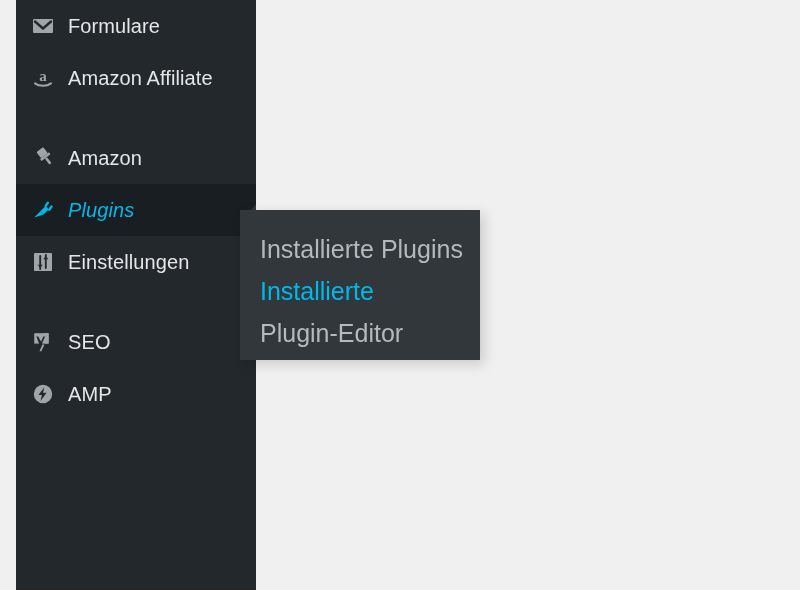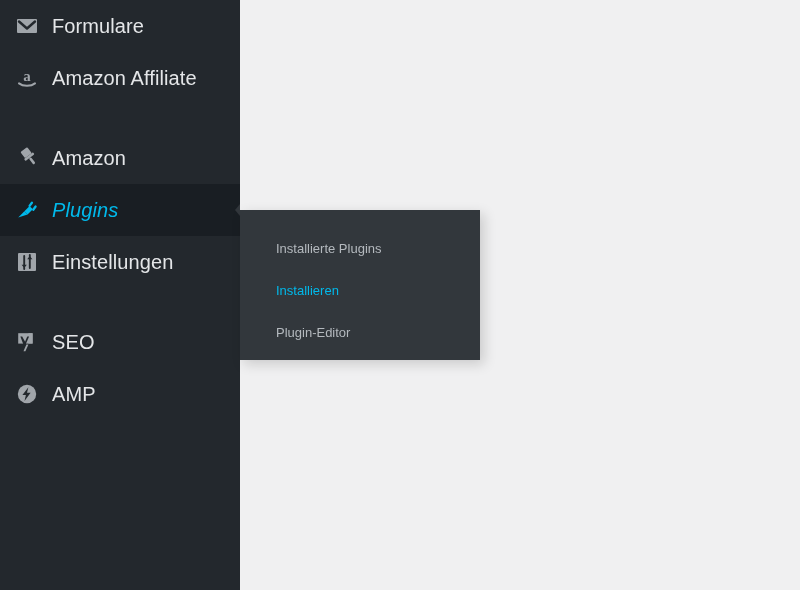--- a/index.html
+++ b/index.html
@@ -26,21 +26,21 @@
     left: 240px;
     top: 0;
     width: 560px;
     height: 590px;
     background: #f0f0f1;
   }
 
   
   .adminmenu {
     position: absolute;
-    left: 0;
+    left: 16px;
     top: 0;
     width: 240px;
     height: 590px;
     background: #23282d;
     overflow: visible;
   }
   .menu-group {
     display: block;
   }
   .menu-group + .menu-group {
@@ -116,23 +116,23 @@
     background: #32373c;
     box-sizing: border-box;
     padding: 18px 0 18px 0;
     box-shadow: 4px 4px 12px rgba(0,0,0,0.16);
     z-index: 5;
   }
   .submenu-item {
     height: 42px;
     display: flex;
     align-items: center;
-    padding-left: 36px;
+    padding-left: 20px;
     box-sizing: border-box;
-    font-size: 13px;
+    font-size: 25px;
     line-height: 22px;
     color: #b4b9be;
     white-space: nowrap;
     cursor: pointer;
     text-align: right;
   }
   .submenu-item.is-current {
     color: #00b9eb;
   }
 </style>
@@ -225,17 +225,17 @@
           <span class="mi-label">AMP</span>
         </div>
         <div class="menu-item">
           <span class="mi-icon"></span>
         </div>
       </div>
     </div>
 
   <div class="submenu" id="submenu">
       <div class="submenu-item">Installierte Plugins</div>
-      <div class="submenu-item is-current">Installieren</div>
+      <div class="submenu-item is-current">Installierte</div>
       <div class="submenu-item">Plugin-Editor</div>
     </div>
 
 </div>
 
 </body></html>

